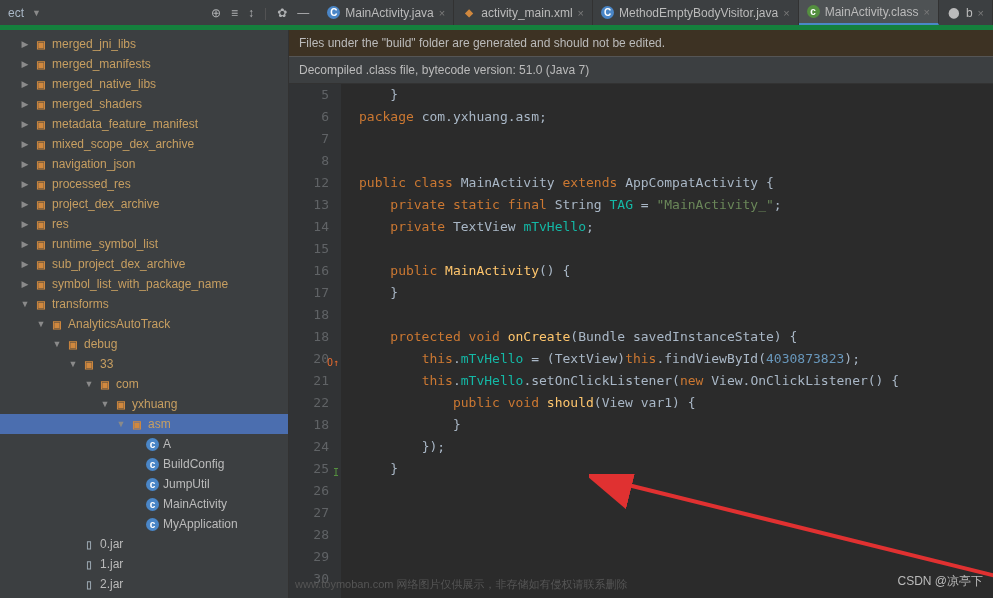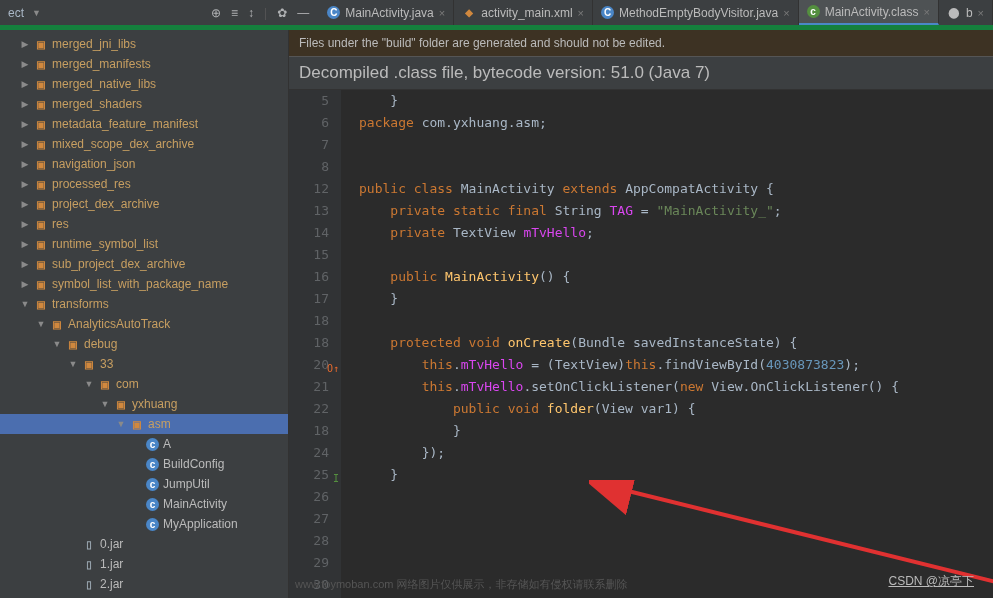--- a/index.html
+++ b/index.html
@@ -105,21 +105,21 @@
       color: #bbbbbb;
       padding: 6px 10px;
       border-bottom: 1px solid #555;
       font-size: 12px;
     }
     .banner2 {
       background: #3c3f41;
       color: #bbbbbb;
       padding: 6px 10px;
       border-bottom: 1px solid #323232;
-      font-size: 17px;
+      font-size: 12px;
     }
     .code-area {
       display: flex;
       flex: 1;
       overflow: hidden;
       font-family: "Consolas", "Monaco", monospace;
       font-size: 13px;
       line-height: 22px;
       position: relative;
     }
@@ -142,21 +142,21 @@
     }
     .code {
       padding-left: 18px;
       position: relative;
     }
     .code-line { height: 22px; white-space: pre; }
     .kw { color: #cc7832; }
     .str { color: #6a8759; }
     .num { color: #6897bb; }
     .fn { color: #ffc66d; }
-    .field { color: #d946ef; }
+    .field { color: #14b8a6; }
     .plain { color: #a9b7c6; }
     .fold {
       background: #3c3f41;
       border: 1px solid #606366;
       color: #808080;
       padding: 0 4px;
       border-radius: 3px;
     }
     .arrow {
       position: absolute;
@@ -166,25 +166,24 @@
       position: absolute;
       bottom: 6px;
       left: 6px;
       color: #555;
       font-size: 11px;
       z-index: 10;
     }
     .csdn {
       position: absolute;
       bottom: 8px;
-      right: 19px;
+      right: 10px;
       color: #bbb;
       font-size: 12px;
       z-index: 10;
-      text-decoration: underline;
     }
   </style>
 </head>
 <body>
 
 <div class="top-bar">
   <div class="top-bar-left">
     <span>ect</span>
     <span style="color:#8a8a8a;font-size:9px;">▼</span>
   </div>
@@ -410,21 +409,21 @@
           <div class="code-line"><span class="kw">public class </span><span class="plain">MainActivity </span><span class="kw">extends </span><span class="plain">AppCompatActivity {</span></div>
           <div class="code-line">    <span class="kw">private static final </span><span class="plain">String </span><span class="field">TAG</span><span class="plain"> = </span><span class="str">"MainActivity_"</span><span class="plain">;</span></div>
           <div class="code-line">    <span class="kw">private </span><span class="plain">TextView </span><span class="field">mTvHello</span><span class="plain">;</span></div>
           <div class="code-line">&nbsp;</div>
           <div class="code-line">    <span class="kw">public </span><span class="fn">MainActivity</span><span class="plain">() {</span></div>
           <div class="code-line">    <span class="plain">}</span></div>
           <div class="code-line">&nbsp;</div>
           <div class="code-line">    <span class="kw">protected void </span><span class="fn">onCreate</span><span class="plain">(Bundle savedInstanceState) {</span></div>
           <div class="code-line">        <span class="kw">this</span><span class="plain">.</span><span class="field">mTvHello</span><span class="plain"> = (TextView)</span><span class="kw">this</span><span class="plain">.findViewById(</span><span class="num">4030873823</span><span class="plain">);</span></div>
           <div class="code-line">        <span class="kw">this</span><span class="plain">.</span><span class="field">mTvHello</span><span class="plain">.setOnClickListener(</span><span class="kw">new </span><span class="plain">View.OnClickListener() {</span></div>
-          <div class="code-line">            <span class="kw">public void </span><span class="fn">folder</span><span class="plain">(View var1) {</span></div>
+          <div class="code-line">            <span class="kw">public void </span><span class="fn">should</span><span class="plain">(View var1) {</span></div>
           <div class="code-line">            <span class="plain">}</span></div>
           <div class="code-line">        <span class="plain">});</span></div>
           <div class="code-line">    <span class="plain">}</span></div>
           <div class="code-line">&nbsp;</div>
           <div class="code-line">&nbsp;</div>
         </div>
 
       <svg class="arrow" style="left:300px; top:390px;" width="500" height="130">
         <defs>
           <marker id="ah" markerWidth="12" markerHeight="12" refX="2" refY="6" orient="auto">

